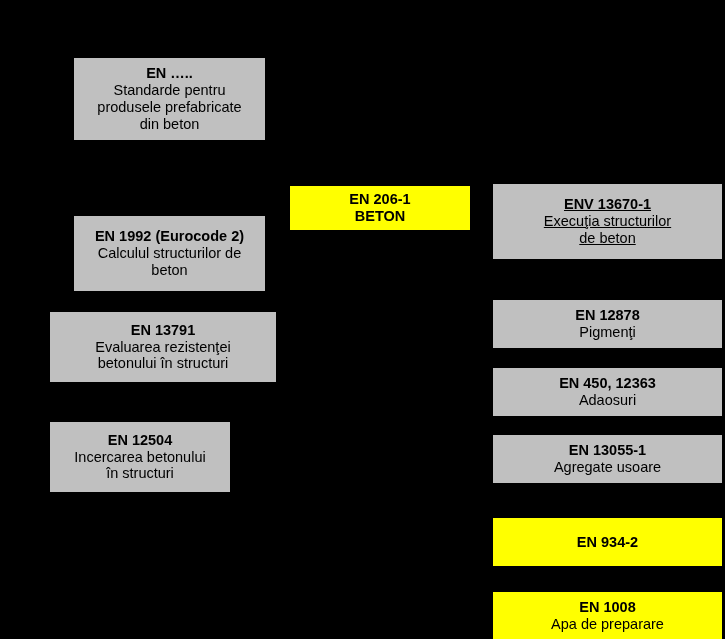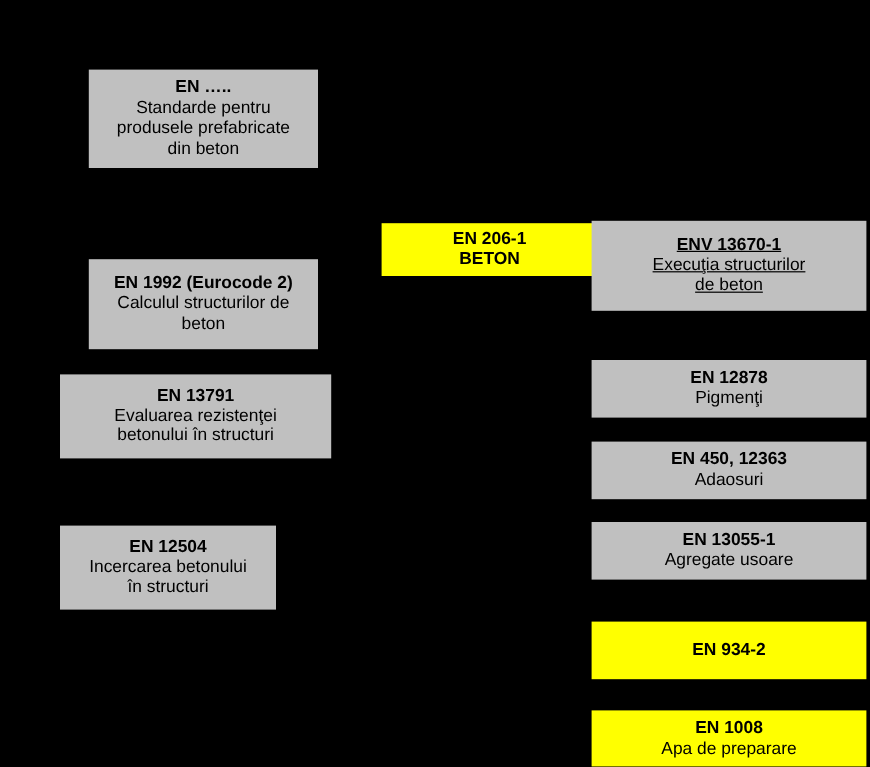--- a/index.html
+++ b/index.html
@@ -46,35 +46,35 @@
       <div class="line bold">EN …..</div>
       <div class="line">Standarde pentru</div>
       <div class="line">produsele prefabricate</div>
       <div class="line">din beton</div>
     </div>
     <div class="box gray" style="left: 74px; top: 184px; width: 191px; height: 75px; margin-top: 32px;">
       <div class="line bold">EN 1992 (Eurocode 2)</div>
       <div class="line">Calculul structurilor de</div>
       <div class="line">beton</div>
     </div>
-    <div class="box yellow" style="left: 290px; top: 186px; width: 180px; height: 44px; margin-left: 28px;">
+    <div class="box yellow" style="left: 290px; top: 186px; width: 180px; height: 44px;">
       <div class="line bold">EN 206-1</div>
       <div class="line bold">BETON</div>
     </div>
     <div class="box gray" style="left: 493px; top: 184px; width: 229px; height: 75px; text-decoration: underline;">
       <div class="line bold">ENV 13670-1</div>
       <div class="line">Execuţia structurilor</div>
       <div class="line">de beton</div>
     </div>
     <div class="box gray" style="left: 50px; top: 312px; width: 226px; height: 70px;">
       <div class="line bold">EN 13791</div>
       <div class="line">Evaluarea rezistenţei</div>
       <div class="line">betonului în structuri</div>
     </div>
-    <div class="box gray" style="left: 50px; top: 422px; width: 180px; height: 70px; margin-top: 16px;">
+    <div class="box gray" style="left: 50px; top: 422px; width: 180px; height: 70px;">
       <div class="line bold">EN 12504</div>
       <div class="line">Incercarea betonului</div>
       <div class="line">în structuri</div>
     </div>
     <div class="box gray" style="left: 493px; top: 300px; width: 229px; height: 48px;">
       <div class="line bold">EN 12878</div>
       <div class="line">Pigmenţi</div>
     </div>
     <div class="box gray" style="left: 493px; top: 368px; width: 229px; height: 48px; text-align: right;">
       <div class="line bold">EN 450, 12363</div>

